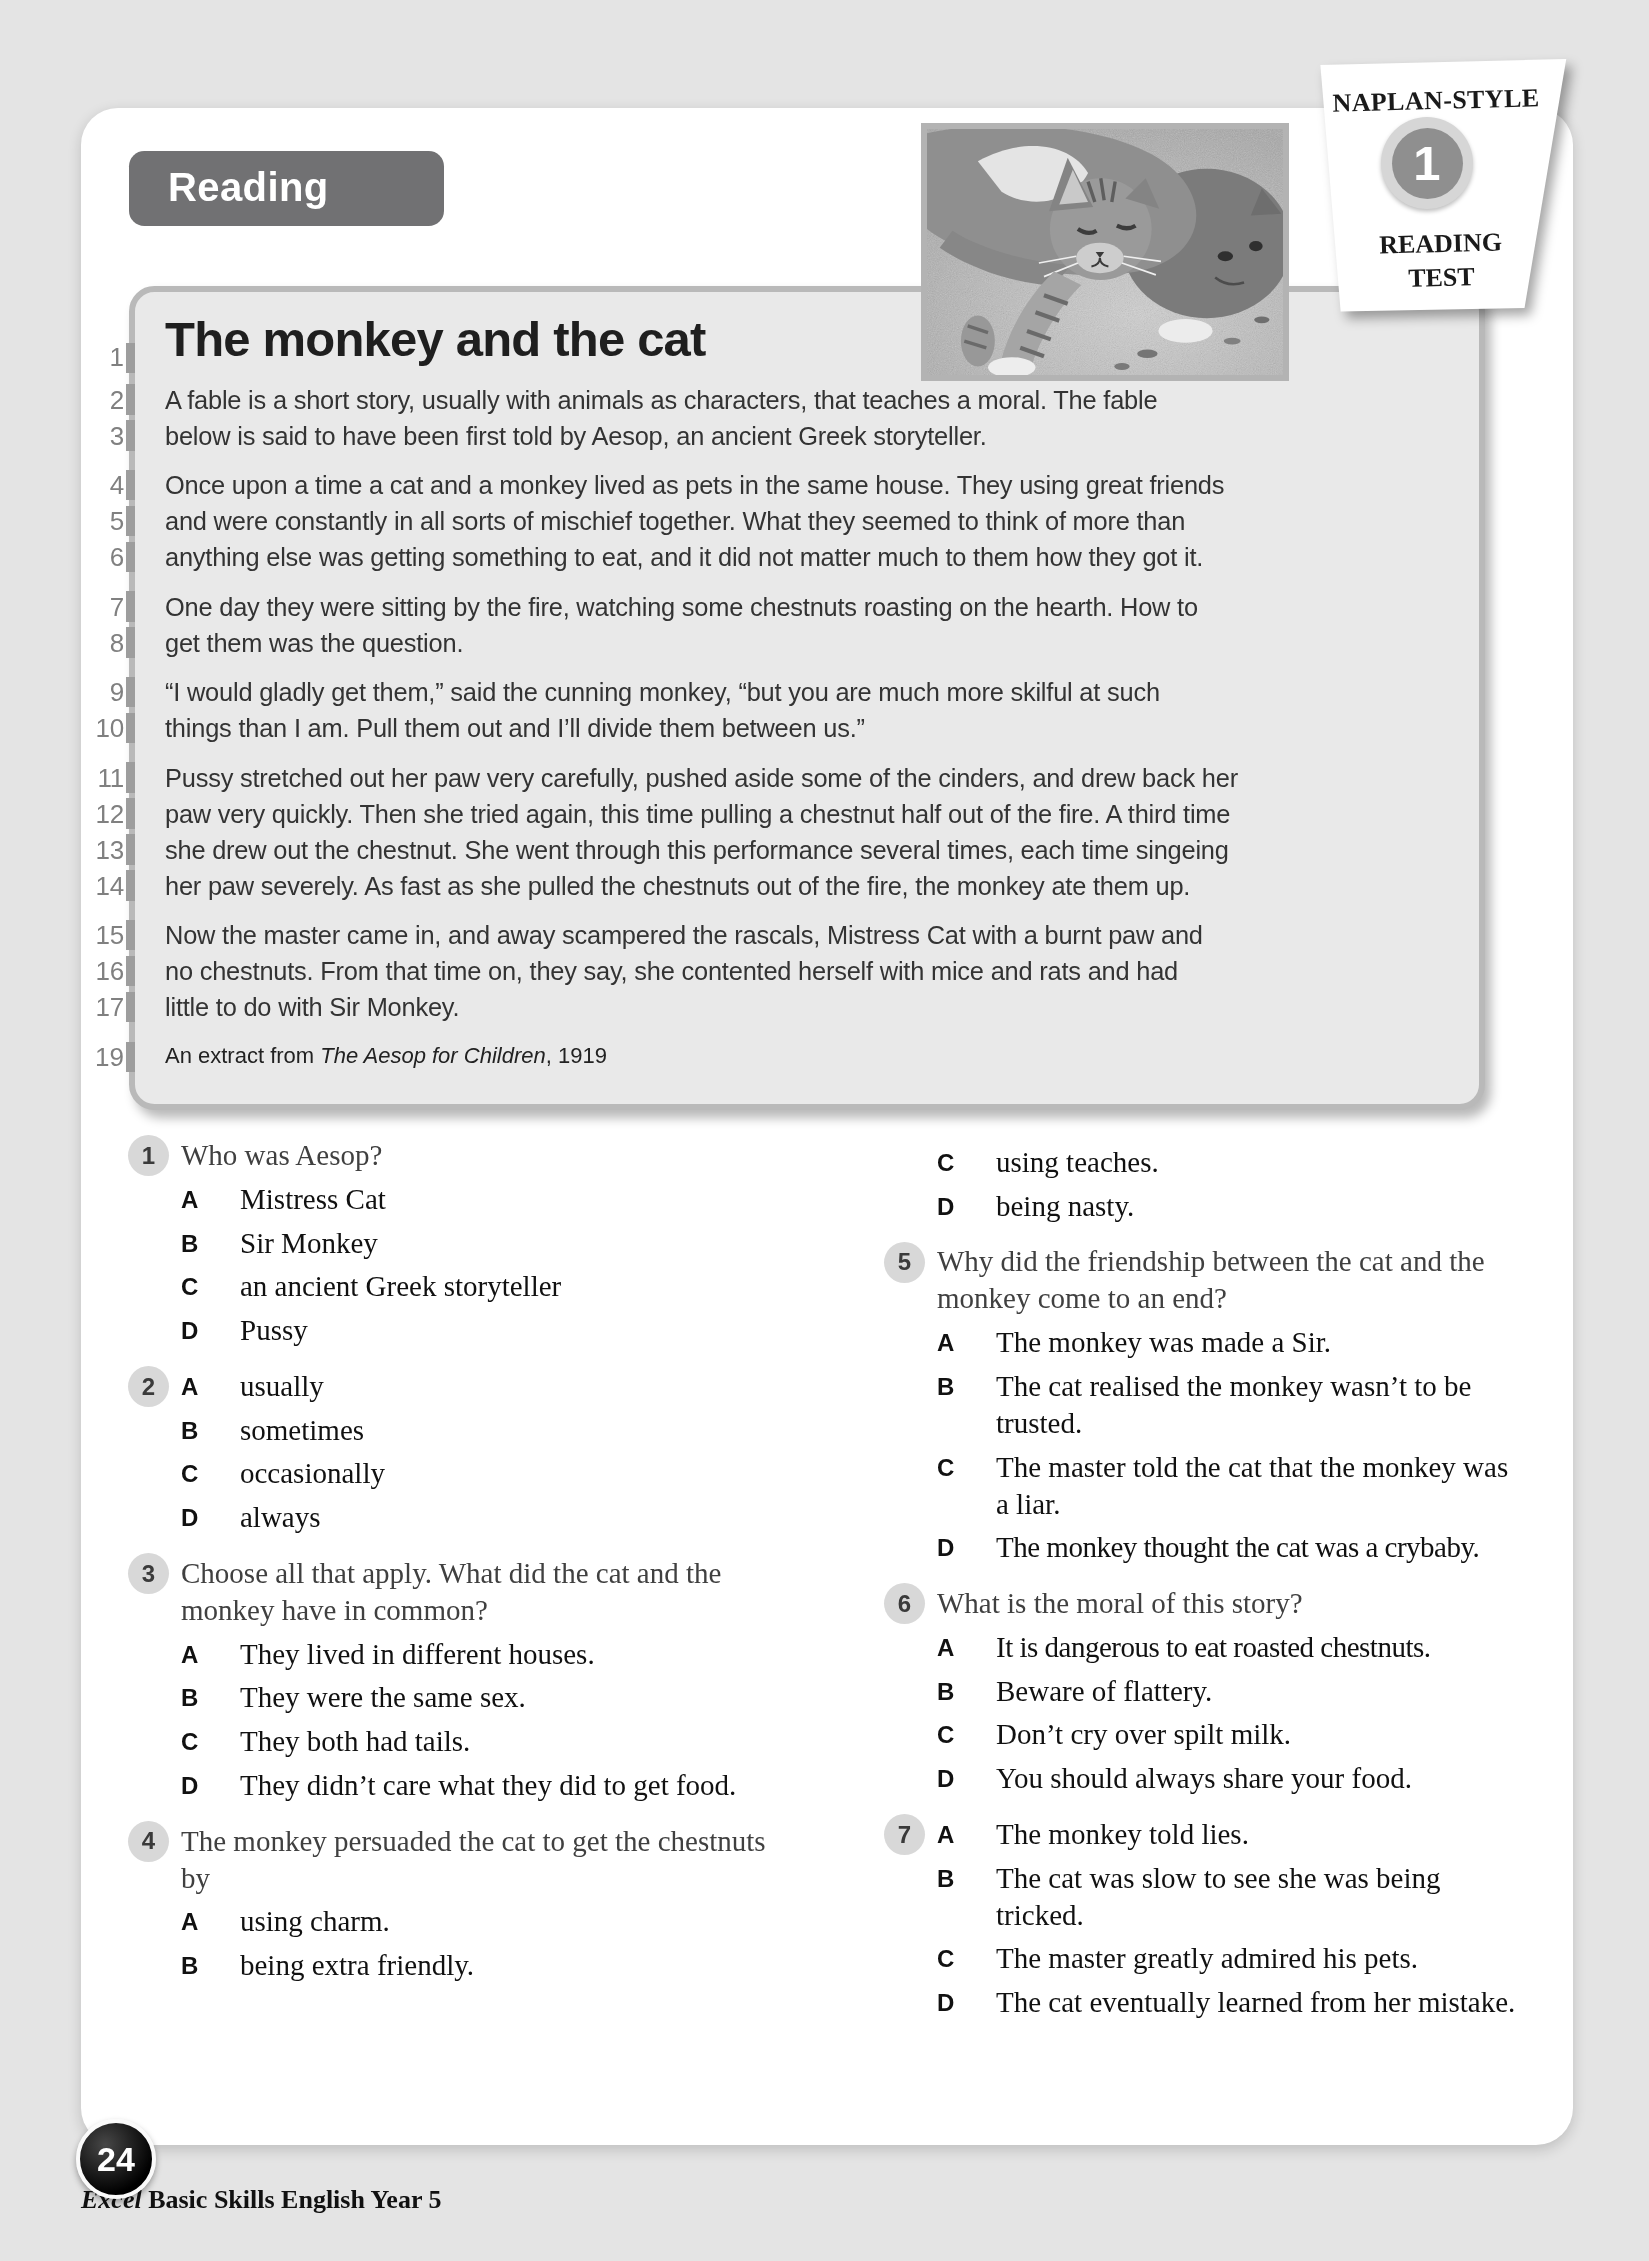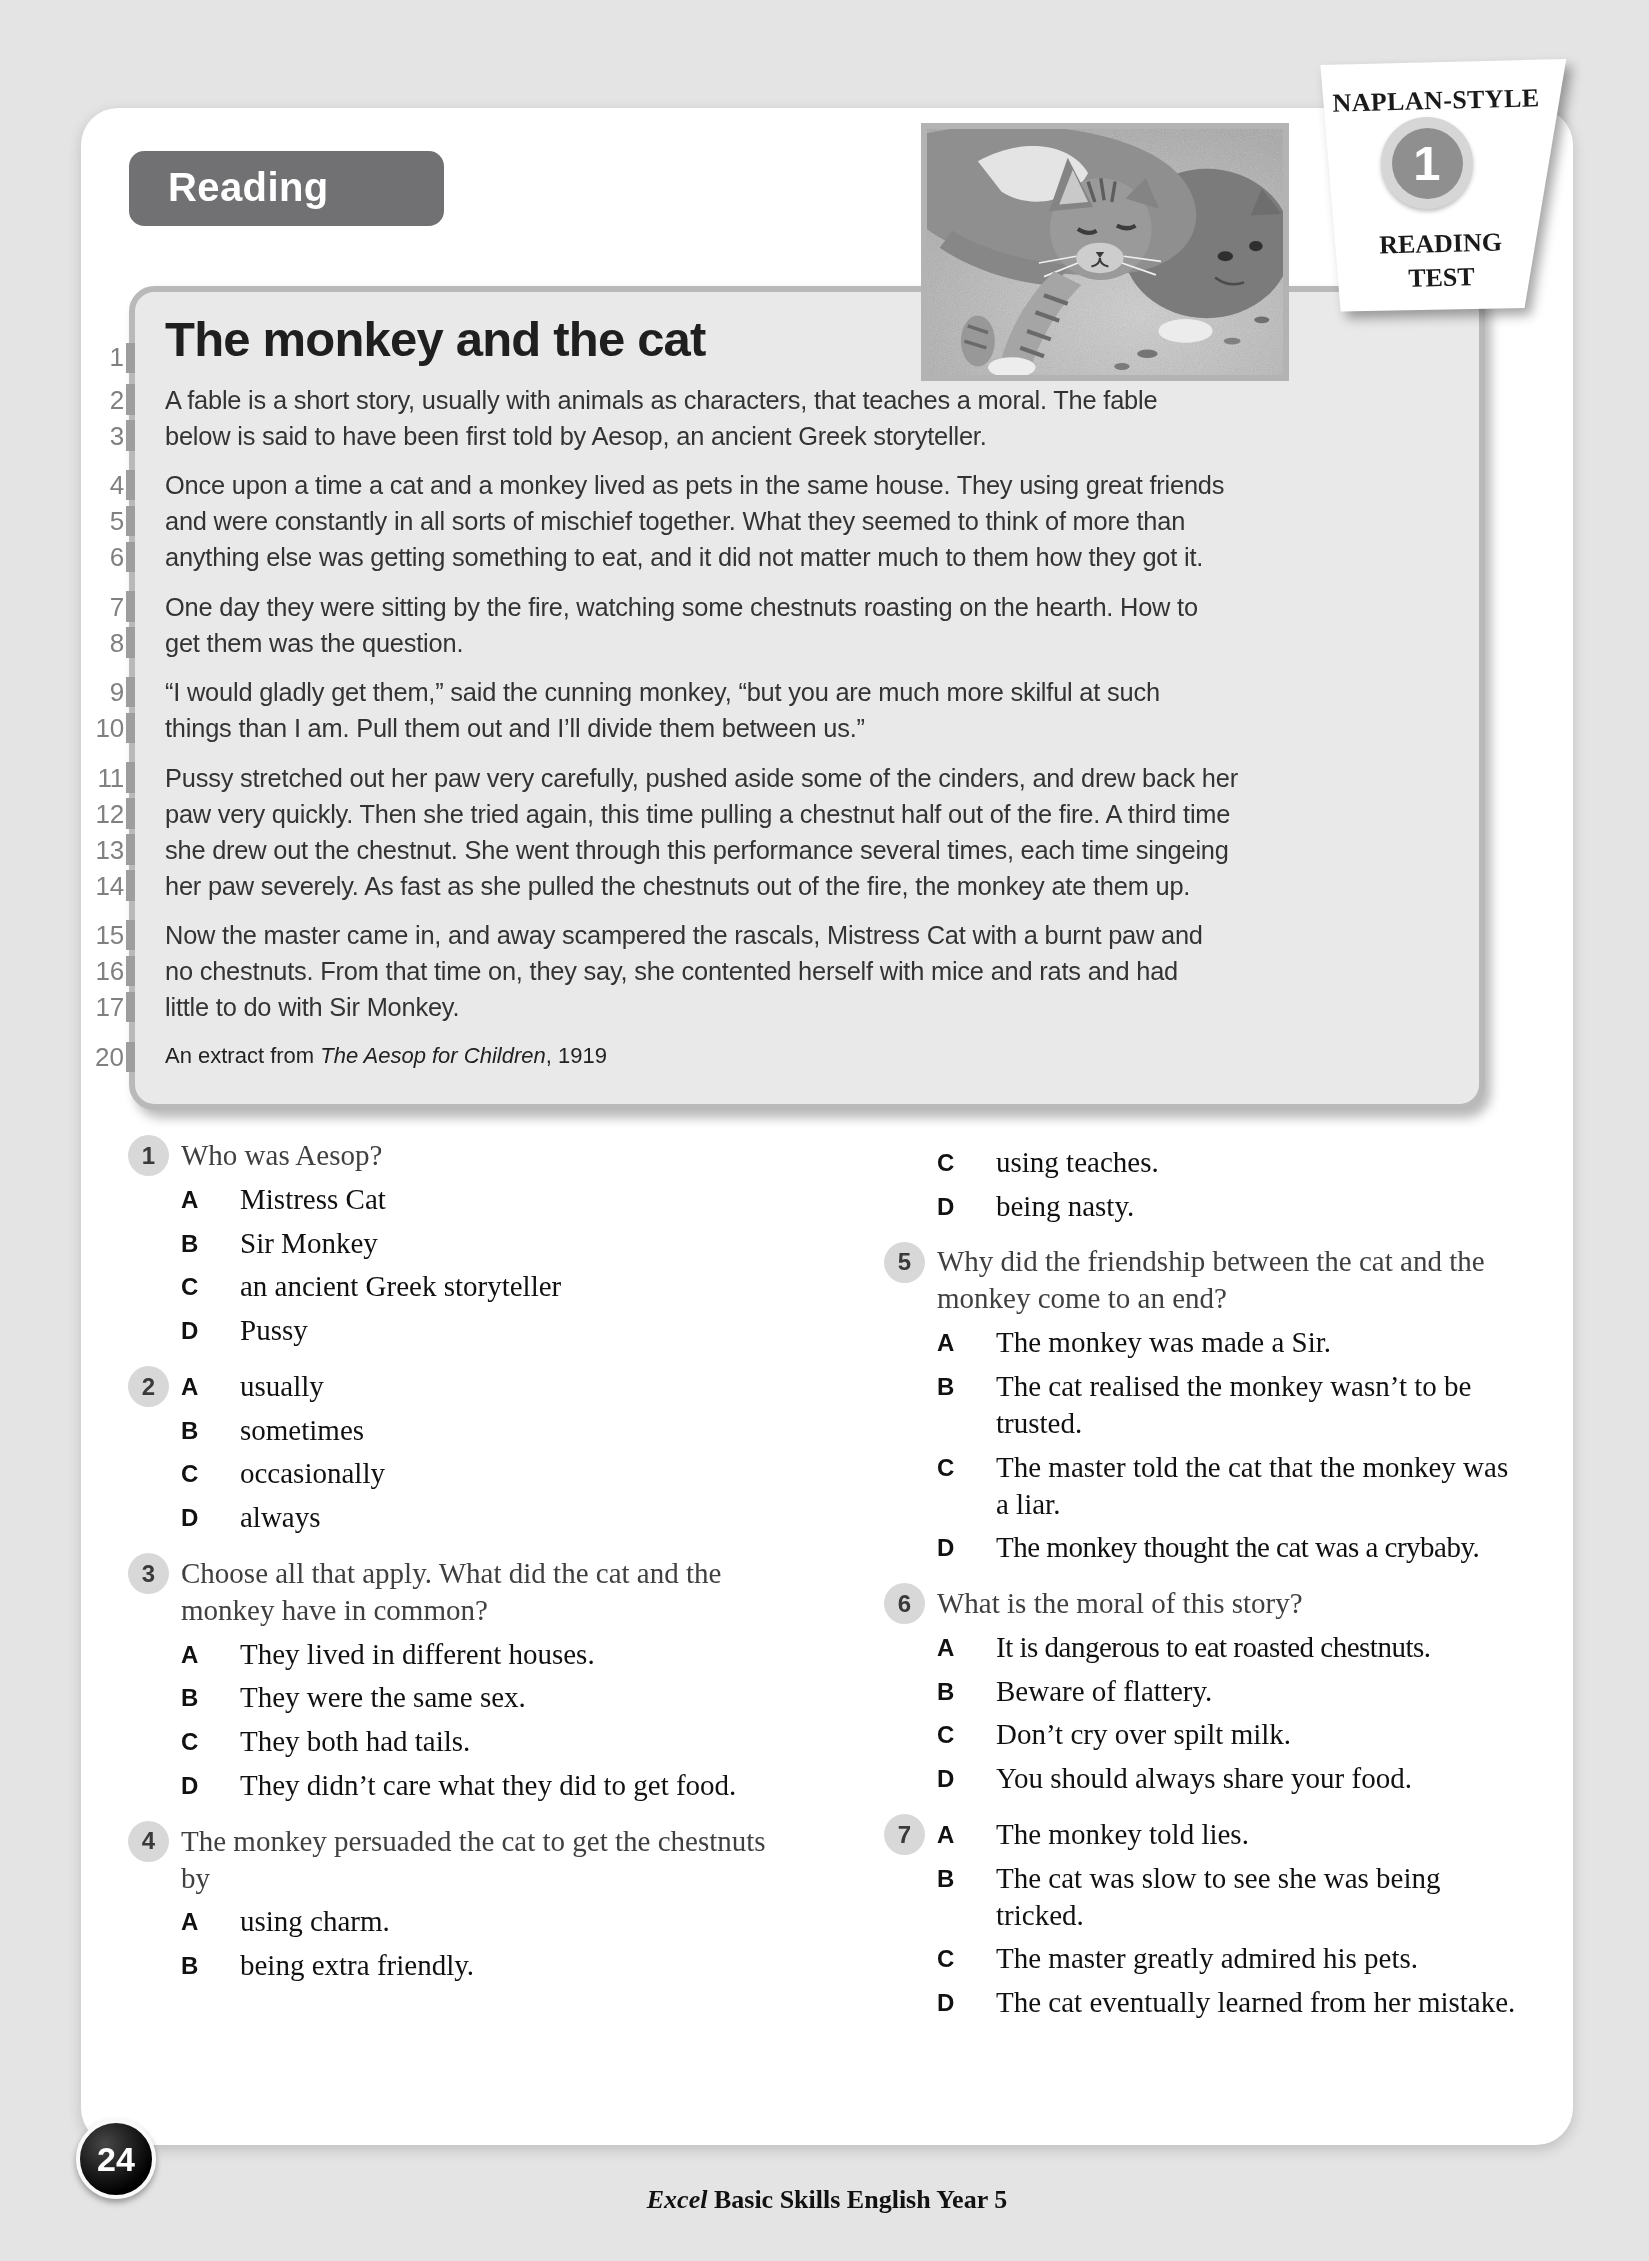--- a/index.html
+++ b/index.html
@@ -67,21 +67,21 @@
   .opt-text{font-family:"Liberation Serif",serif;font-size:29px;line-height:37px;color:#111;
         max-width:616px;}
   .q-col.right .opt-text{max-width:525px;}
   .q-option.nowrap .opt-text{white-space:nowrap;letter-spacing:-0.5px;max-width:none;}
   
   .page-dot{position:absolute;left:76px;top:2119px;width:80px;height:80px;border-radius:50%;
         background:radial-gradient(circle at 35% 30%,#474747,#000 72%);
         border:4.2px solid #fafafa;box-sizing:border-box;color:#fff;display:flex;align-items:center;
         justify-content:center;font-size:34px;font-weight:bold;z-index:6;
         box-shadow:0 3.4px 6px rgba(0,0,0,.35);}
-  .footer-title{position:absolute;left:81px;top:2185px;width:1492px;text-align:center;
+  .footer-title{position:absolute;left:81px;top:2185px;width:1492px;text-align:left;
         font-family:"Liberation Serif",serif;font-weight:bold;font-size:26px;color:#111;z-index:4;}
   .footer-title i{font-style:italic;}
 </style>
 </head>
 <body>
 
 <div class="canvas">
 
   <div class="paper"></div>
 
@@ -171,21 +171,21 @@
         <div class="p-row gap"></div>
         <div class="p-row line"><span class="num">11</span><span class="tick"></span><span class="txt">Pussy stretched out her paw very carefully, pushed aside some of the cinders, and drew back her</span></div>
         <div class="p-row line"><span class="num">12</span><span class="tick"></span><span class="txt">paw very quickly. Then she tried again, this time pulling a chestnut half out of the fire. A third time</span></div>
         <div class="p-row line"><span class="num">13</span><span class="tick"></span><span class="txt">she drew out the chestnut. She went through this performance several times, each time singeing</span></div>
         <div class="p-row line"><span class="num">14</span><span class="tick"></span><span class="txt">her paw severely. As fast as she pulled the chestnuts out of the fire, the monkey ate them up.</span></div>
         <div class="p-row gap"></div>
         <div class="p-row line"><span class="num">15</span><span class="tick"></span><span class="txt">Now the master came in, and away scampered the rascals, Mistress Cat with a burnt paw and</span></div>
         <div class="p-row line"><span class="num">16</span><span class="tick"></span><span class="txt">no chestnuts. From that time on, they say, she contented herself with mice and rats and had</span></div>
         <div class="p-row line"><span class="num">17</span><span class="tick"></span><span class="txt">little to do with Sir Monkey.</span></div>
         <div class="p-row gap"></div>
-        <div class="p-row extract"><span class="num">20</span><span class="tick"></span><span class="txt">An extract from <i>The Aesop for Children</i>, 1919</span></div>
+        <div class="p-row extract"><span class="num">19</span><span class="tick"></span><span class="txt">An extract from <i>The Aesop for Children</i>, 1919</span></div>
       </div>
   </div>
 
   <div class="questions">
     <div class="q-col" id="q-col-left">
         <div class="q-block">
           <div class="q-num">1</div>
           <div class="q-prompt">Who was Aesop?</div>
           <div class="q-option">
             <span class="opt-letter">A</span>

